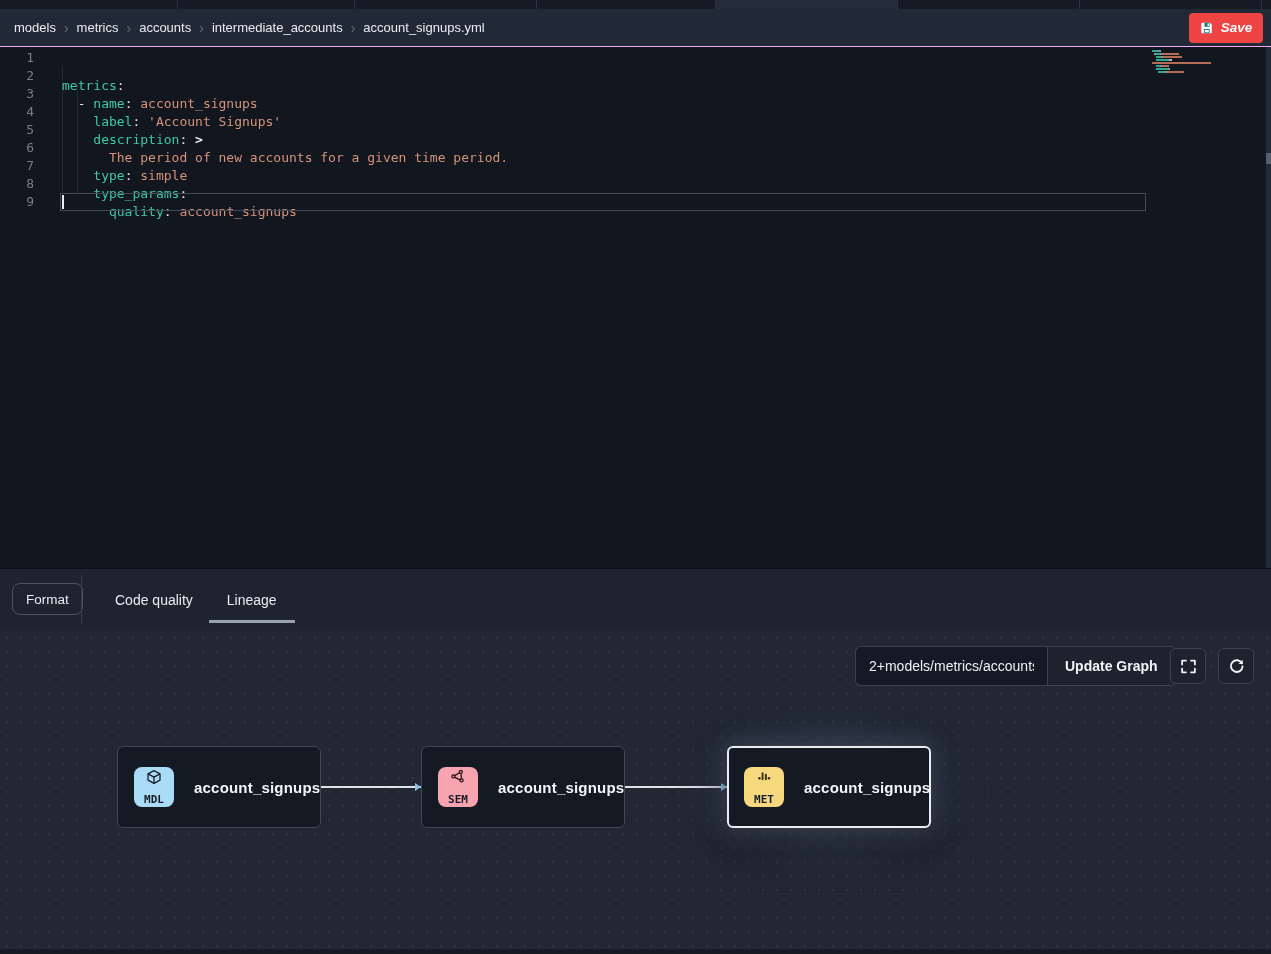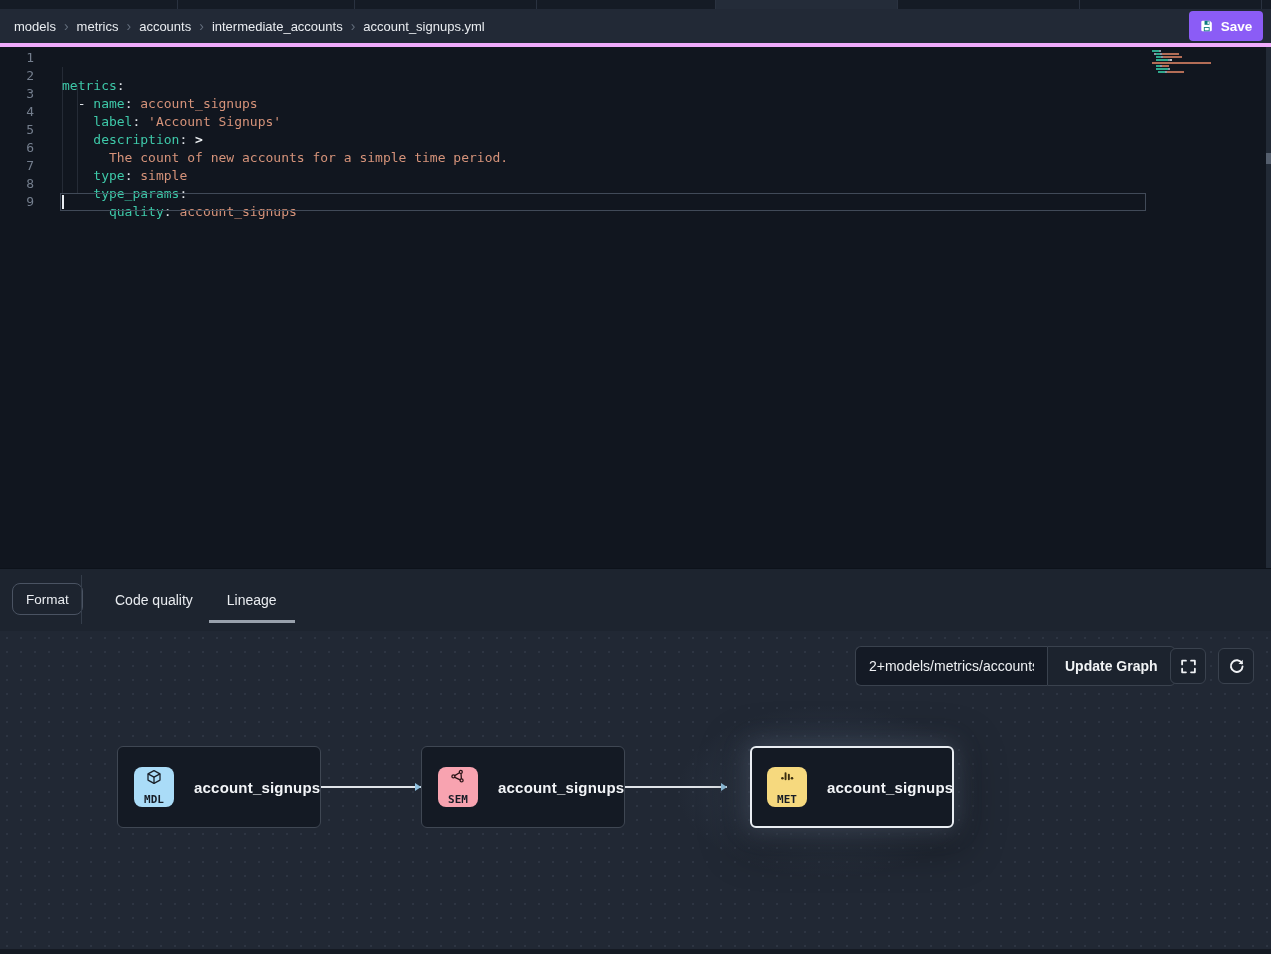--- a/index.html
+++ b/index.html
@@ -18,30 +18,30 @@
   .topstrip .seg:nth-child(3){ width:182px; }
   .topstrip .seg:nth-child(4){ width:179px; }
   .topstrip .seg:nth-child(5){ width:182px; background:#242c39; }
   .topstrip .seg:nth-child(6){ width:182px; }
   .topstrip .seg:nth-child(7){ width:182px; }
   .topstrip .seg:nth-child(8){ flex:1; border-right:none; }
 
   
   .header {
     position:absolute; left:0; top:9px; width:1271px; height:38px;
-    background:#222936; border-bottom:4px solid #f0abfc;
+    background:#222936; border-bottom:1px solid #f0abfc;
     display:flex; align-items:center; padding:0 8px 0 14px;
   }
   .breadcrumb { display:flex; align-items:center; font-size:13px; color:#e9ecf0; }
   .breadcrumb .crumb { cursor:pointer; }
   .breadcrumb .sep { color:#636d7c; margin:0 8px; font-size:14px; line-height:1; }
   .save {
     margin-left:auto; height:30px; width:74px; border:none; border-radius:4px;
-    background:#8b5cf6; color:#fff; font-family:inherit; font-size:13.5px; font-weight:600;
-    display:flex; align-items:center; justify-content:center; gap:7px; cursor:pointer;
+    background:#ef4444; color:#fff; font-family:inherit; font-size:13.5px; font-weight:600;
+    display:flex; align-items:center; justify-content:center; gap:7px; cursor:pointer;font-style:italic;
   }
 
   
   .editor { position:absolute; left:0; top:47px; width:1271px; height:521px; background:#11161f; }
   .lines { position:absolute; left:0; top:2px; font-family:"DejaVu Sans Mono", monospace; font-size:13px; line-height:18px; }
   .line { display:flex; height:18px; white-space:pre; }
   .line .num { width:47px; text-align:right; padding-right:13px; color:#747e8d; user-select:none; }
   .line .src { padding-left:15px;margin-top:28px; }
   .c-key  { color:#3ec9a9; }
   .c-str  { color:#d6937a; }
@@ -110,21 +110,21 @@
   .edge.e2 { left:625px; width:102px; }
   .edge .arrow {
     position:absolute; right:0; top:-3px; width:0; height:0;
     border-left:6px solid #8fc0de; border-top:4px solid transparent; border-bottom:4px solid transparent;
   }
   .node {
     position:absolute; top:115px; width:204px; height:82px; background:#141a24;
     border:1px solid #3f4753; border-radius:6px; display:flex; align-items:center;
     padding-left:16px; gap:20px; cursor:pointer;
   }
-  .node.n0 { left:117px; } .node.n1 { left:421px; } .node.n2 { left:750px; }
+  .node.n0 { left:117px; } .node.n1 { left:421px; } .node.n2 { left:727px; }
   .node.selected {
     border:2px solid #e9edf2; padding-left:15px;
     box-shadow:0 0 24px 4px rgba(150,170,200,0.22), 0 10px 40px 10px rgba(0,0,0,0.35);
   }
   .badge {
     width:40px; height:40px; border-radius:8px; flex:0 0 auto;
     display:flex; flex-direction:column; align-items:center; justify-content:center; gap:1px;
   }
   .badge .btxt { font-family:"DejaVu Sans Mono", monospace; font-size:11px; font-weight:bold; color:#161c26; line-height:11px;margin-top:8px; }
   .node .nlabel { color:#f2f4f7; font-size:15px; font-weight:600; letter-spacing:0.2px; }
@@ -170,21 +170,21 @@
       <span>Save</span>
     </button>
   </div>
 
   <div class="editor">
     <div class="lines" id="lines">
         <div class="line"><span class="num">1</span><span class="src"><span class="c-key">metrics</span><span class="c-punc">:</span></span></div>
         <div class="line"><span class="num">2</span><span class="src"><span class="c-plain">  </span><span class="c-punc">- </span><span class="c-key">name</span><span class="c-punc">:</span><span class="c-str"> account_signups</span></span></div>
         <div class="line"><span class="num">3</span><span class="src"><span class="c-plain">    </span><span class="c-key">label</span><span class="c-punc">:</span><span class="c-str"> 'Account Signups'</span></span></div>
         <div class="line"><span class="num">4</span><span class="src"><span class="c-plain">    </span><span class="c-key">description</span><span class="c-punc">:</span><span class="c-bold"> &gt;</span></span></div>
-        <div class="line"><span class="num">5</span><span class="src"><span class="c-str">      The count of new accounts for a simple time period.</span></span></div>
+        <div class="line"><span class="num">5</span><span class="src"><span class="c-str">      The period of new accounts for a given time period.</span></span></div>
         <div class="line"><span class="num">6</span><span class="src"><span class="c-plain">    </span><span class="c-key">type</span><span class="c-punc">:</span><span class="c-str"> simple</span></span></div>
         <div class="line"><span class="num">7</span><span class="src"><span class="c-plain">    </span><span class="c-key">type_params</span><span class="c-punc">:</span></span></div>
         <div class="line"><span class="num">8</span><span class="src"><span class="c-plain">      </span><span class="c-key">quality</span><span class="c-punc">:</span><span class="c-str"> account_signups</span></span></div>
         <div class="line"><span class="num">9</span><span class="src"></span></div>
       </div>
     <div class="guide g1"></div>
     <div class="guide g2"></div>
     <div class="active-box"></div>
     <div class="cursor"></div>
     <div class="minimap" id="minimap">

